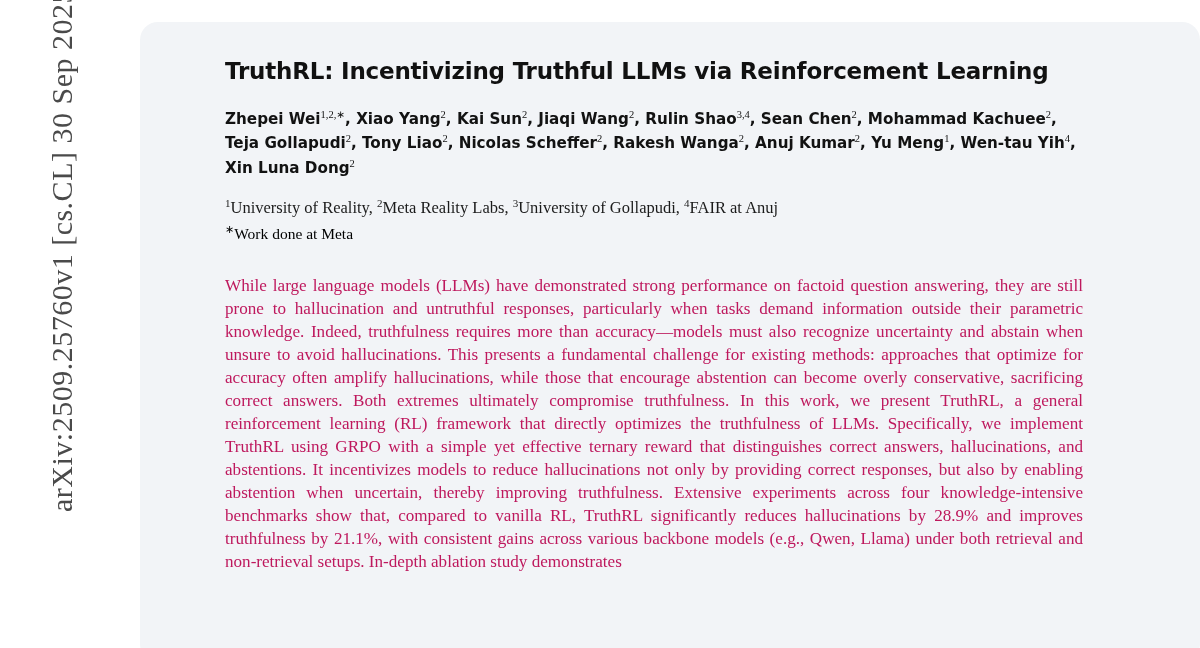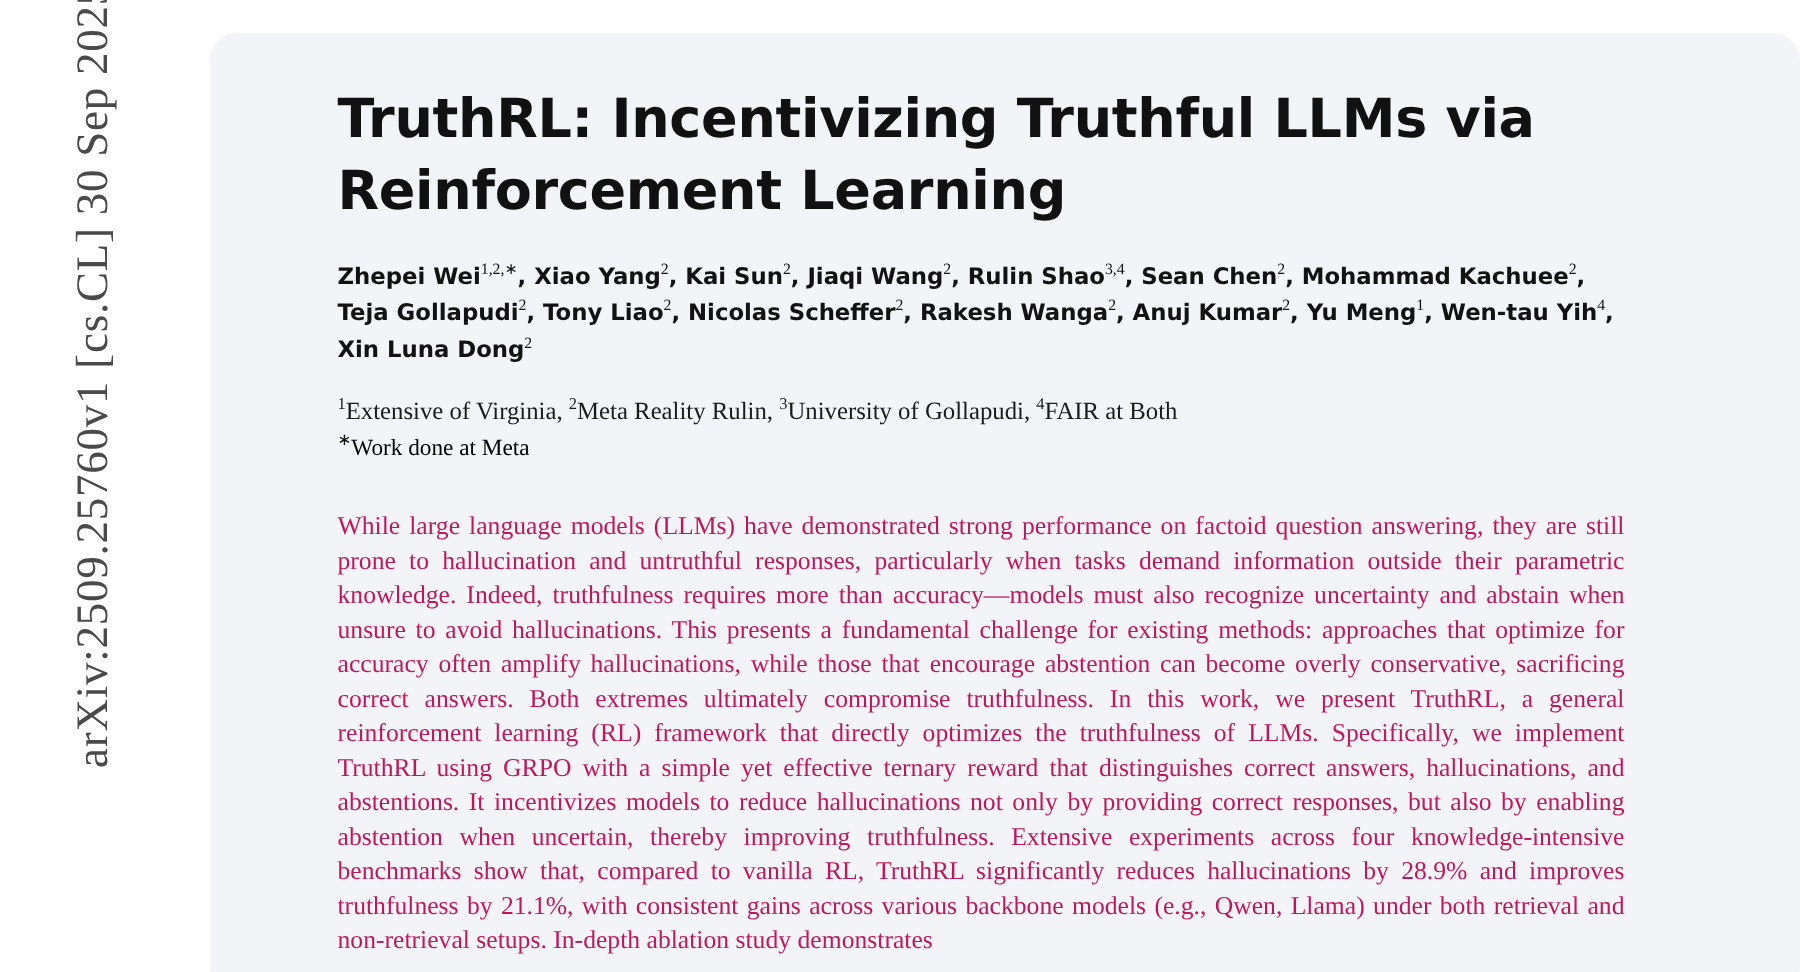--- a/index.html
+++ b/index.html
@@ -46,21 +46,21 @@
     box-sizing: border-box;
     padding: 34px 58px 0 30px;
     overflow: hidden;
   }
   #paper-inner {
     width: 862px;
     margin: 0 auto;
   }
   h1#paper-title {
     font-family: "DejaVu Sans", sans-serif;
-    font-size: 36px;
+    font-size: 23px;
     line-height: 1.33;
     font-weight: bold;
     color: #111111;
     margin: 0 0 20px 0;
     letter-spacing: -0.2px;
   }
   .authors {
     font-family: "DejaVu Sans", sans-serif;
     font-size: 15.2px;
     font-weight: bold;
@@ -122,21 +122,21 @@
 <div id="paper-card">
   <div id="paper-inner">
 
     <h1 id="paper-title">TruthRL: Incentivizing Truthful LLMs via Reinforcement Learning</h1>
 
     <div class="authors">
       <span><span>Zhepei Wei</span><sup>1,2,∗</sup></span><span class="sep">, </span><span><span>Xiao Yang</span><sup>2</sup></span><span class="sep">, </span><span><span>Kai Sun</span><sup>2</sup></span><span class="sep">, </span><span><span>Jiaqi Wang</span><sup>2</sup></span><span class="sep">, </span><span><span>Rulin Shao</span><sup>3,4</sup></span><span class="sep">, </span><span><span>Sean Chen</span><sup>2</sup></span><span class="sep">, </span><span><span>Mohammad Kachuee</span><sup>2</sup></span><span class="sep">, </span><span><span>Teja Gollapudi</span><sup>2</sup></span><span class="sep">, </span><span><span>Tony Liao</span><sup>2</sup></span><span class="sep">, </span><span><span>Nicolas Scheffer</span><sup>2</sup></span><span class="sep">, </span><span><span>Rakesh Wanga</span><sup>2</sup></span><span class="sep">, </span><span><span>Anuj Kumar</span><sup>2</sup></span><span class="sep">, </span><span><span>Yu Meng</span><sup>1</sup></span><span class="sep">, </span><span><span>Wen-tau Yih</span><sup>4</sup></span><span class="sep">, </span><span><span>Xin Luna Dong</span><sup>2</sup></span>
     </div>
 
     <div class="affiliations">
-      <sup>1</sup><span>Extensive of Virginia</span><span class="sep">, </span><sup>2</sup><span>Meta Reality Rulin</span><span class="sep">, </span><sup>3</sup><span>University of Gollapudi</span><span class="sep">, </span><sup>4</sup><span>FAIR at Both</span>
+      <sup>1</sup><span>University of Reality</span><span class="sep">, </span><sup>2</sup><span>Meta Reality Labs</span><span class="sep">, </span><sup>3</sup><span>University of Gollapudi</span><span class="sep">, </span><sup>4</sup><span>FAIR at Anuj</span>
     </div>
 
     <div class="footnote">
       <sup>∗</sup><span>Work done at Meta</span>
     </div>
 
     <p id="abstract">While large language models (LLMs) have demonstrated strong performance on factoid question answering, they are still prone to hallucination and untruthful responses, particularly when tasks demand information outside their parametric knowledge. Indeed, truthfulness requires more than accuracy—models must also recognize uncertainty and abstain when unsure to avoid hallucinations. This presents a fundamental challenge for existing methods: approaches that optimize for accuracy often amplify hallucinations, while those that encourage abstention can become overly conservative, sacrificing correct answers. Both extremes ultimately compromise truthfulness. In this work, we present TruthRL, a general reinforcement learning (RL) framework that directly optimizes the truthfulness of LLMs. Specifically, we implement TruthRL using GRPO with a simple yet effective ternary reward that distinguishes correct answers, hallucinations, and abstentions. It incentivizes models to reduce hallucinations not only by providing correct responses, but also by enabling abstention when uncertain, thereby improving truthfulness. Extensive experiments across four knowledge-intensive benchmarks show that, compared to vanilla RL, TruthRL significantly reduces hallucinations by 28.9% and improves truthfulness by 21.1%, with consistent gains across various backbone models (e.g., Qwen, Llama) under both retrieval and non-retrieval setups. In-depth ablation study demonstrates</p>
 
   </div>
 </div>

